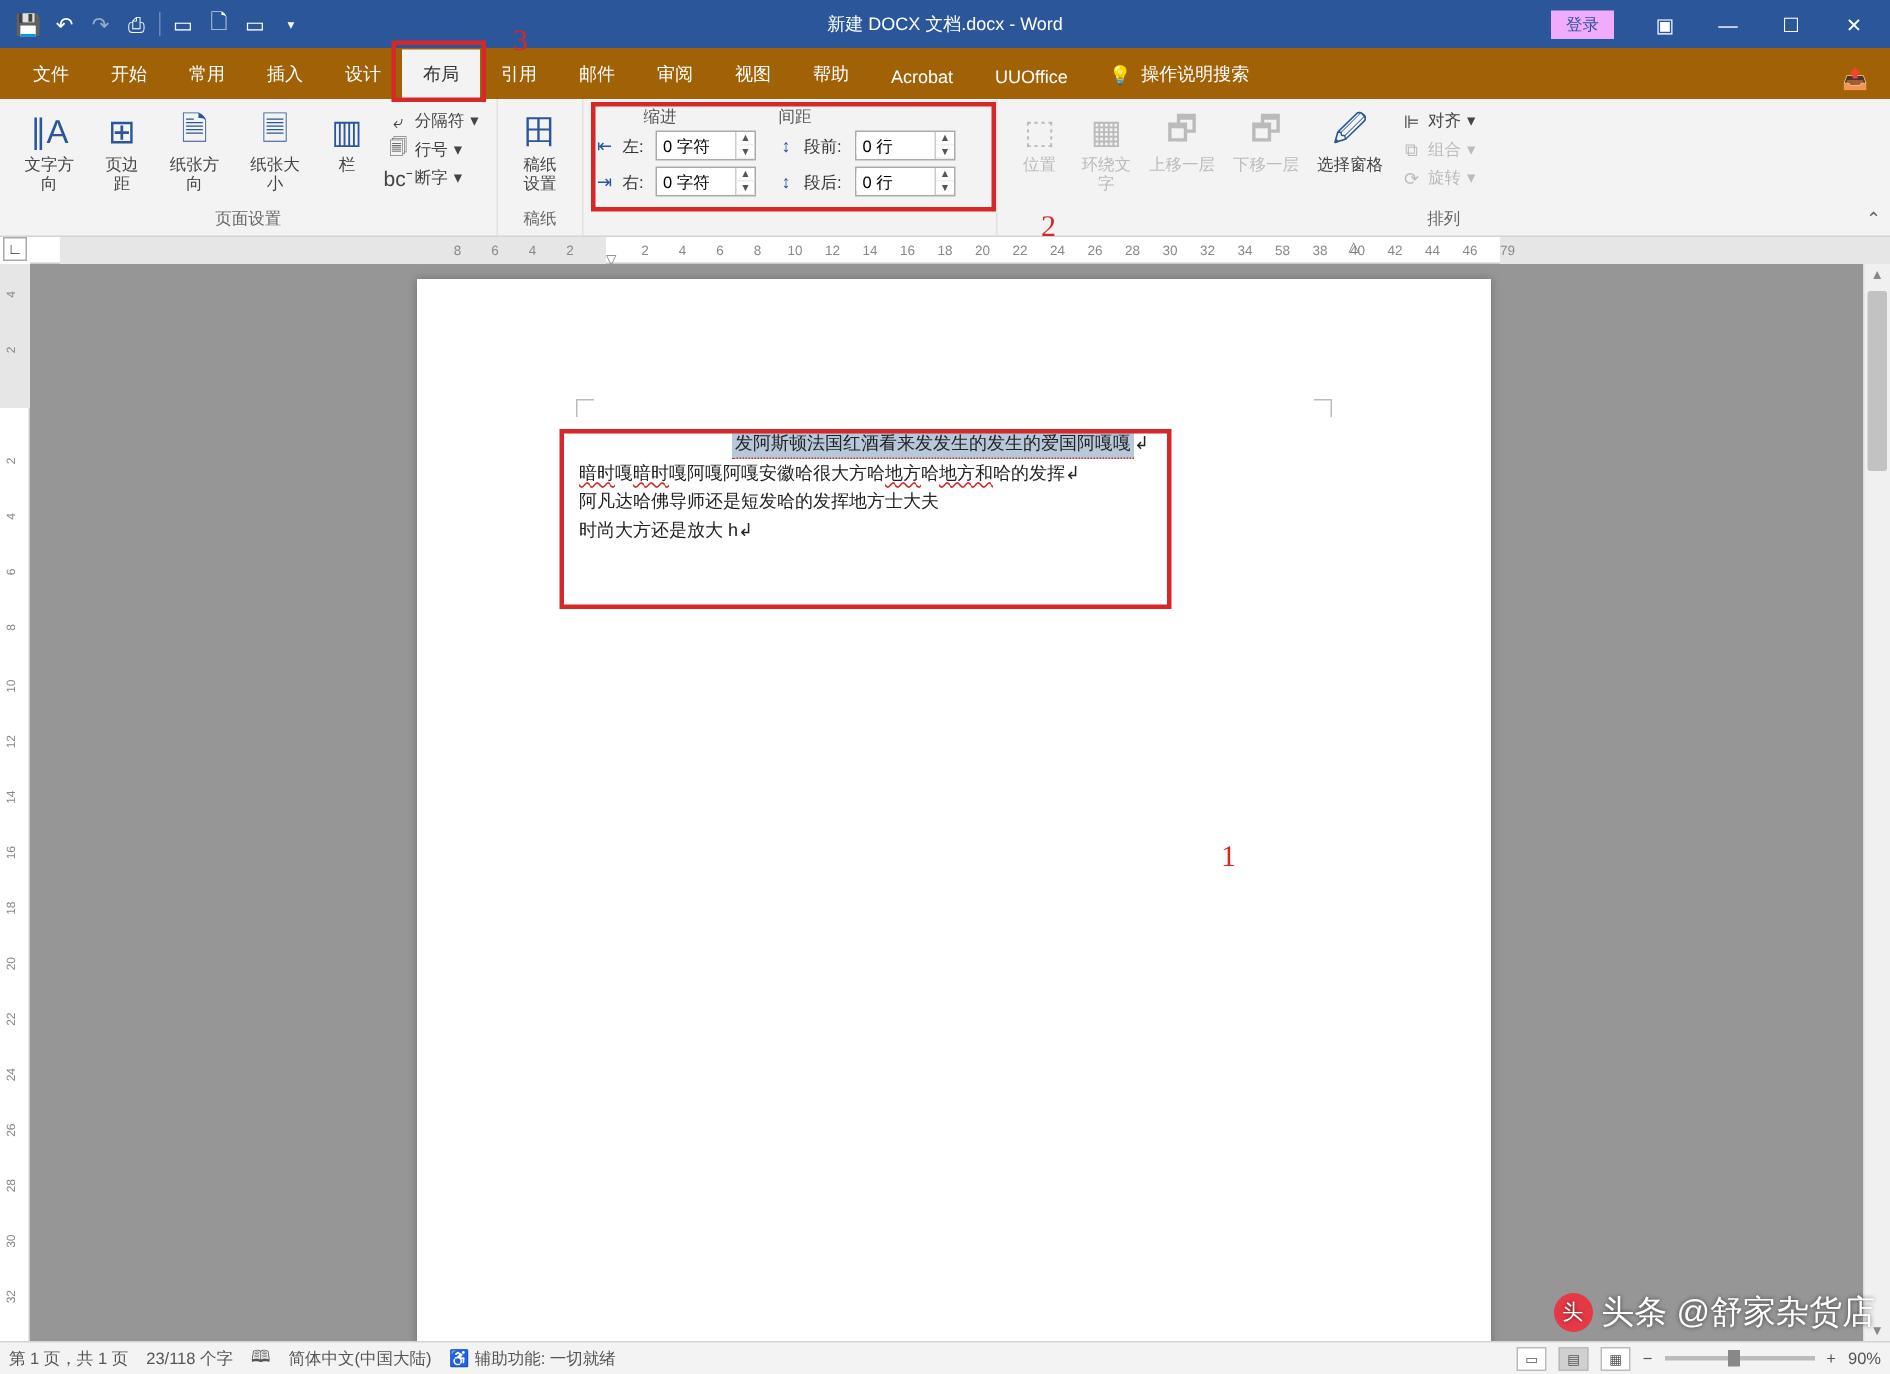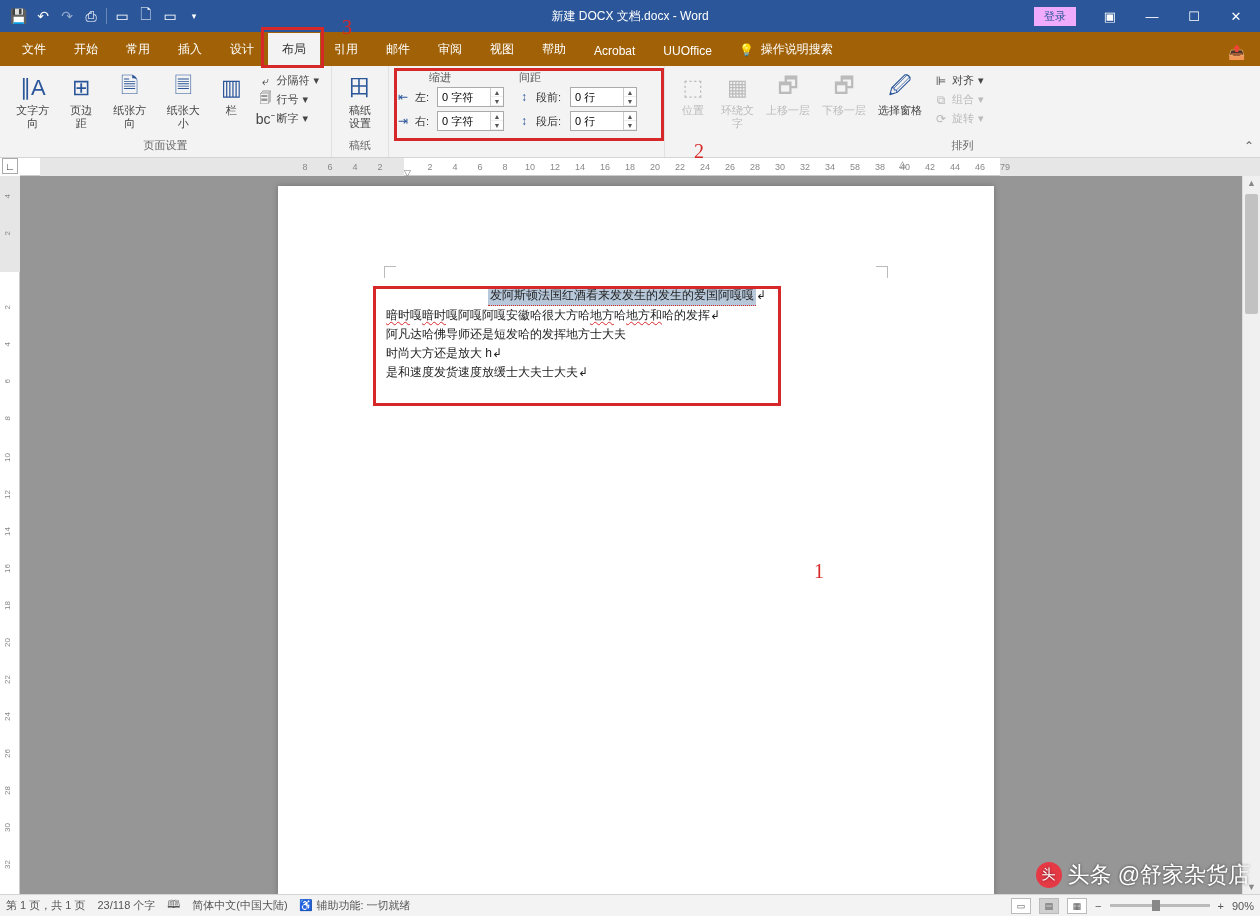--- a/index.html
+++ b/index.html
@@ -324,21 +324,20 @@
       </div>
   </div>
   <div class="page">
     <div class="page-margin-tl"></div>
     <div class="page-margin-tr"></div>
     <div class="page-content">
       <div><span class="line1">发阿斯顿法国红酒看来发发生的发生的爱国阿嘎嘎</span>↲</div>
       <div><span class="wavy">暗时</span><span>嘎</span><span class="wavy">暗时</span><span>嘎</span><span>阿嘎阿嘎安徽哈</span><span>很大方</span><span>哈</span><span class="wavy">地方</span><span>哈</span><span class="wavy">地方和</span><span>哈</span><span>的发挥</span>↲</div>
       <div>阿凡达哈佛导师还是短发哈的发挥地方士大夫</div>
       <div><span>时尚大方还是放大 h</span>↲</div>
-      <div><span>是和速度发货速度放缓士大夫士大夫</span>↲</div>
     </div>
     <div class="doc-highlight"></div>
   </div>
   <div class="scroll-v">
     <div style="text-align:center;font-size:9px;padding:2px;color:#888">▲</div>
     <div class="scroll-thumb"></div>
     <div style="position:absolute;bottom:2px;width:100%;text-align:center;font-size:9px;color:#888">▼</div>
   </div>
 </div>
 

